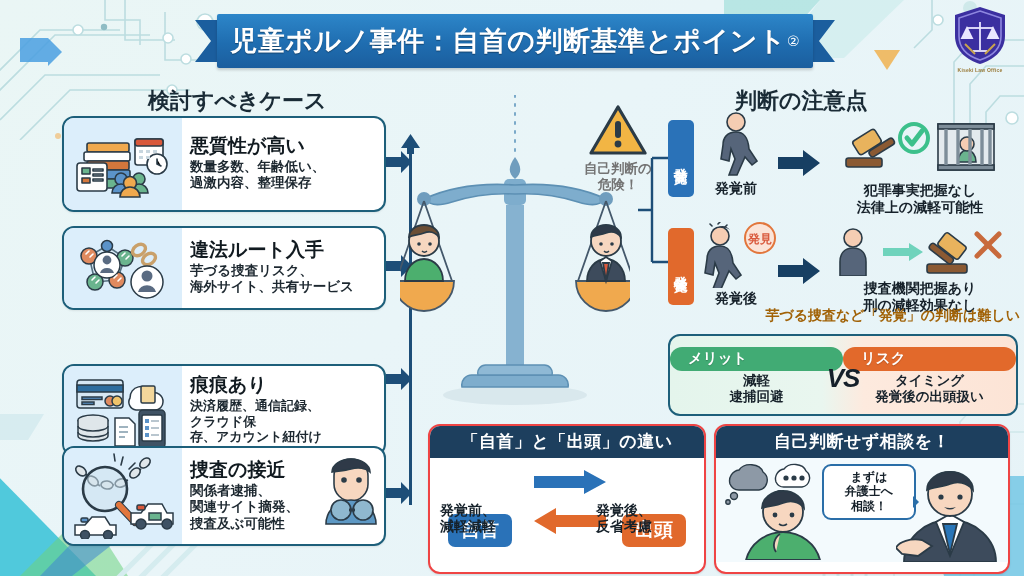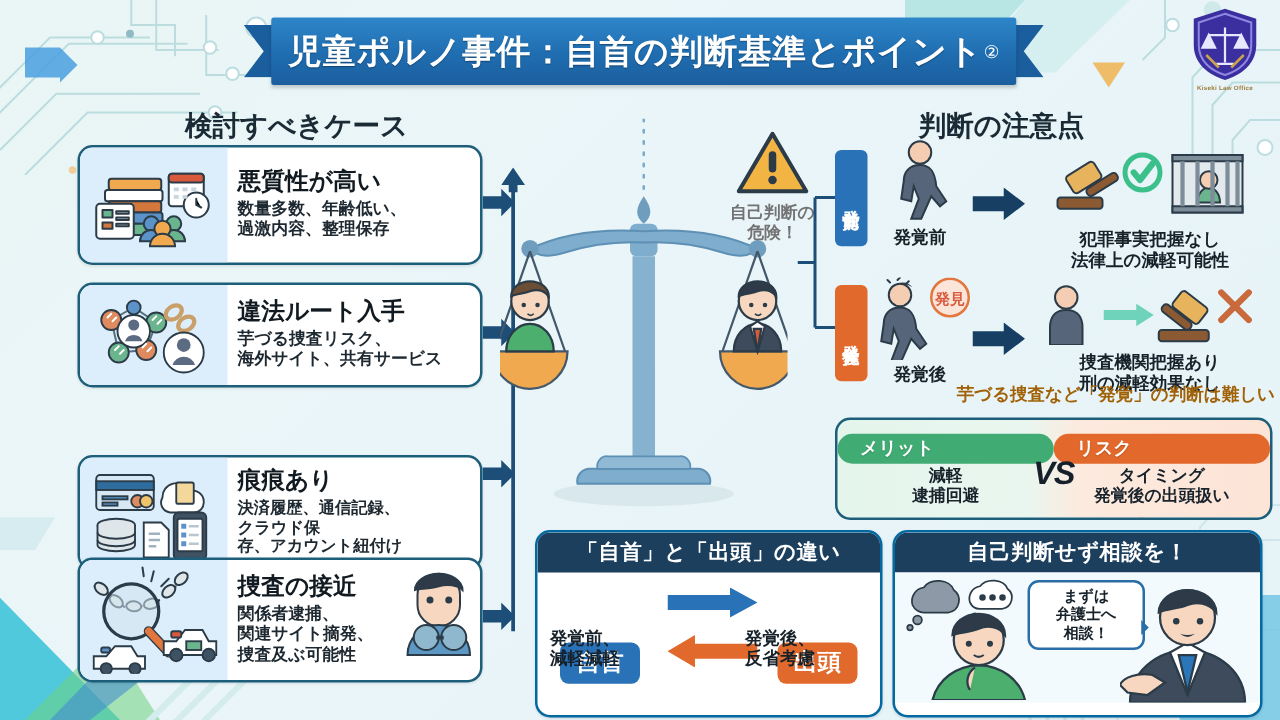--- a/index.html
+++ b/index.html
@@ -98,21 +98,21 @@
   .mvr .half{flex:1;display:flex;flex-direction:column;justify-content:center;padding-top:2px;}
   .pill{font-size:14.5px;font-weight:bold;color:#fff;border-radius:999px;padding:2px 18px 3px;
     text-shadow:0 1px 1px rgba(0,0,0,.2);}
   .pill.green{background:#41ab74;}
   .pill.orange{background:#e2692b;}
   .mvr .lines{margin-top:2px;font-size:13.5px;font-weight:bold;color:#17222b;text-align:center;line-height:1.15;}
   .vs{position:absolute;left:50%;top:50%;transform:translate(-50%,-38%);font-size:26px;font-weight:bold;
     color:#15202a;font-style:italic;letter-spacing:-1px;}
 
   
-  .panel{position:absolute;border:2px solid #0369a1;border-radius:12px;background:#fff;overflow:hidden;
+  .panel{position:absolute;border:2px solid #ef4444;border-radius:12px;background:#fff;overflow:hidden;
     box-shadow:0 1px 2px rgba(0,0,0,.1);}
   .panel-head{background:#1d3f5e;color:#fff;font-size:17px;font-weight:bold;text-align:center;
     padding:4px 0 5px;letter-spacing:.5px;}
   #panel-diff{left:428px;top:424px;width:274px;height:146px;}
   #panel-consult{left:714px;top:424px;width:292px;height:146px;}
 
   .diff-body{position:relative;height:104px;}
   .tagbox{position:absolute;font-size:19px;font-weight:bold;color:#fff;border-radius:7px;
     padding:3px 13px 4px;margin-top:48px;}
   #tag-jishu{left:18px;top:8px;background:#2a72b8;}

